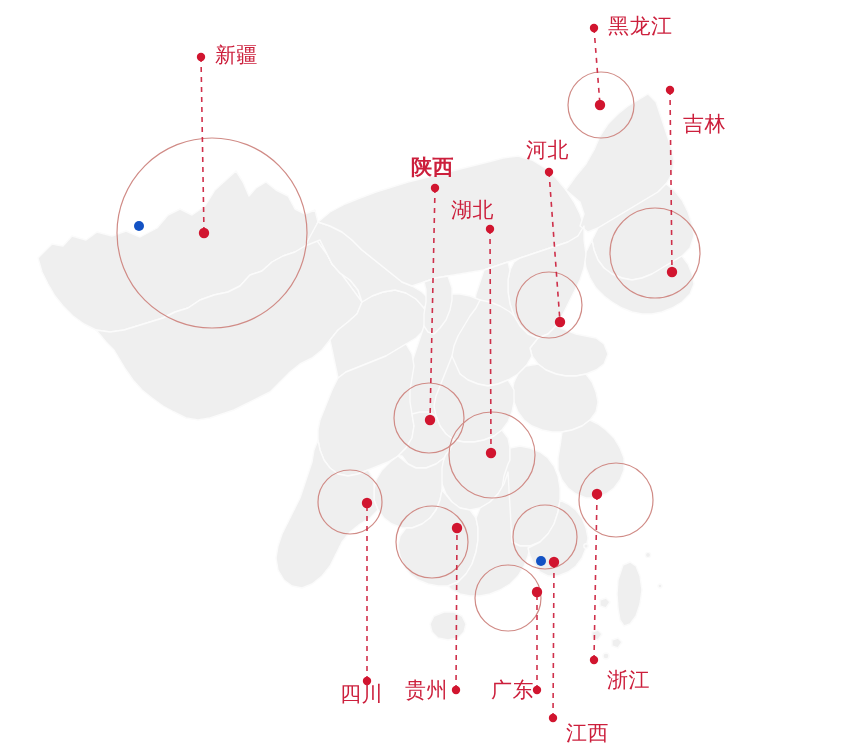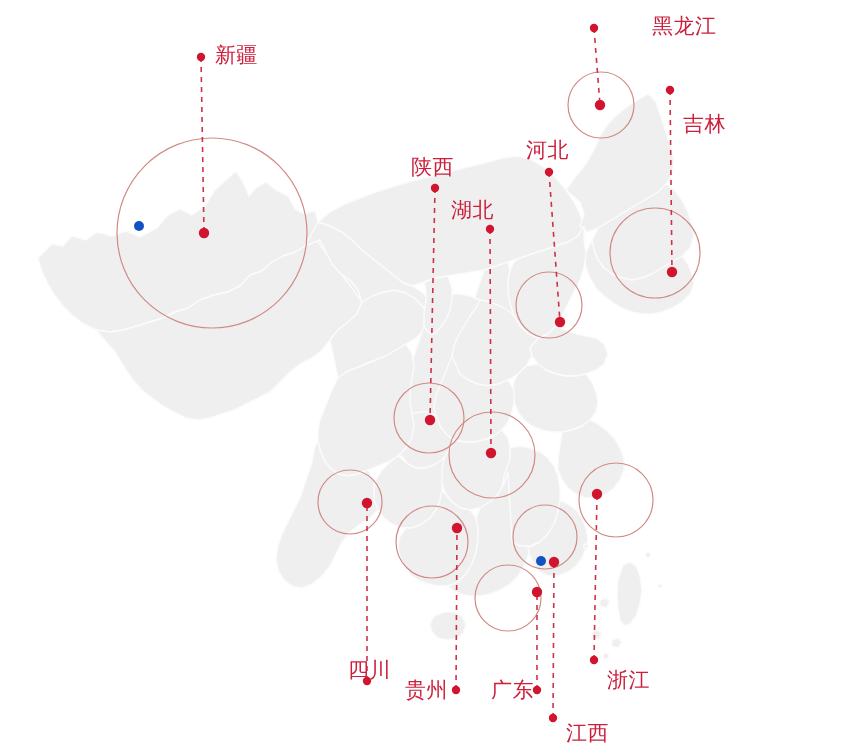--- a/index.html
+++ b/index.html
@@ -152,25 +152,25 @@
         <line x1="553" y1="718" x2="554" y2="562" stroke="#cc1f3c" stroke-width="1.6" stroke-dasharray="5 5" stroke-linecap="butt" opacity="0.92"></line>
         <circle cx="554" cy="562" r="5.2" fill="#d1152f"></circle>
         <circle cx="553" cy="718" r="4.2" fill="#d1152f"></circle>
         <circle cx="139" cy="226" r="5" fill="#1352c4"></circle>
         <circle cx="541" cy="561" r="5" fill="#1352c4"></circle>
       </g>
   </svg>
 
   <div id="labels-layer">
       <div class="label-text" style="left: 215px; top: 45px;">新疆</div>
-      <div class="label-text" style="left: 608px; top: 16px; margin-left: 44px;">黑龙江</div>
+      <div class="label-text" style="left: 608px; top: 16px;">黑龙江</div>
       <div class="label-text" style="left: 683px; top: 78px; margin-top: 36px;">吉林</div>
       <div class="label-text" style="left: 526px; top: 140px;">河北</div>
-      <div class="label-text" style="left: 411px; top: 157px;">陕西</div>
+      <div class="label-text" style="left: 411px; top: 157px; font-weight: bold;">陕西</div>
       <div class="label-text" style="left: 451px; top: 200px;">湖北</div>
       <div class="label-text" style="left: 607px; top: 648px; margin-top: 22px;">浙江</div>
-      <div class="label-text" style="left: 340px; top: 660px; margin-left: 8px;">四川</div>
+      <div class="label-text" style="left: 340px; top: 684px;">四川</div>
       <div class="label-text" style="left: 405px; top: 680px;">贵州</div>
       <div class="label-text" style="left: 491px; top: 680px;">广东</div>
       <div class="label-text" style="left: 566px; top: 707px; margin-top: 16px;">江西</div>
     </div>
 
 </div>
 
 </body></html>

